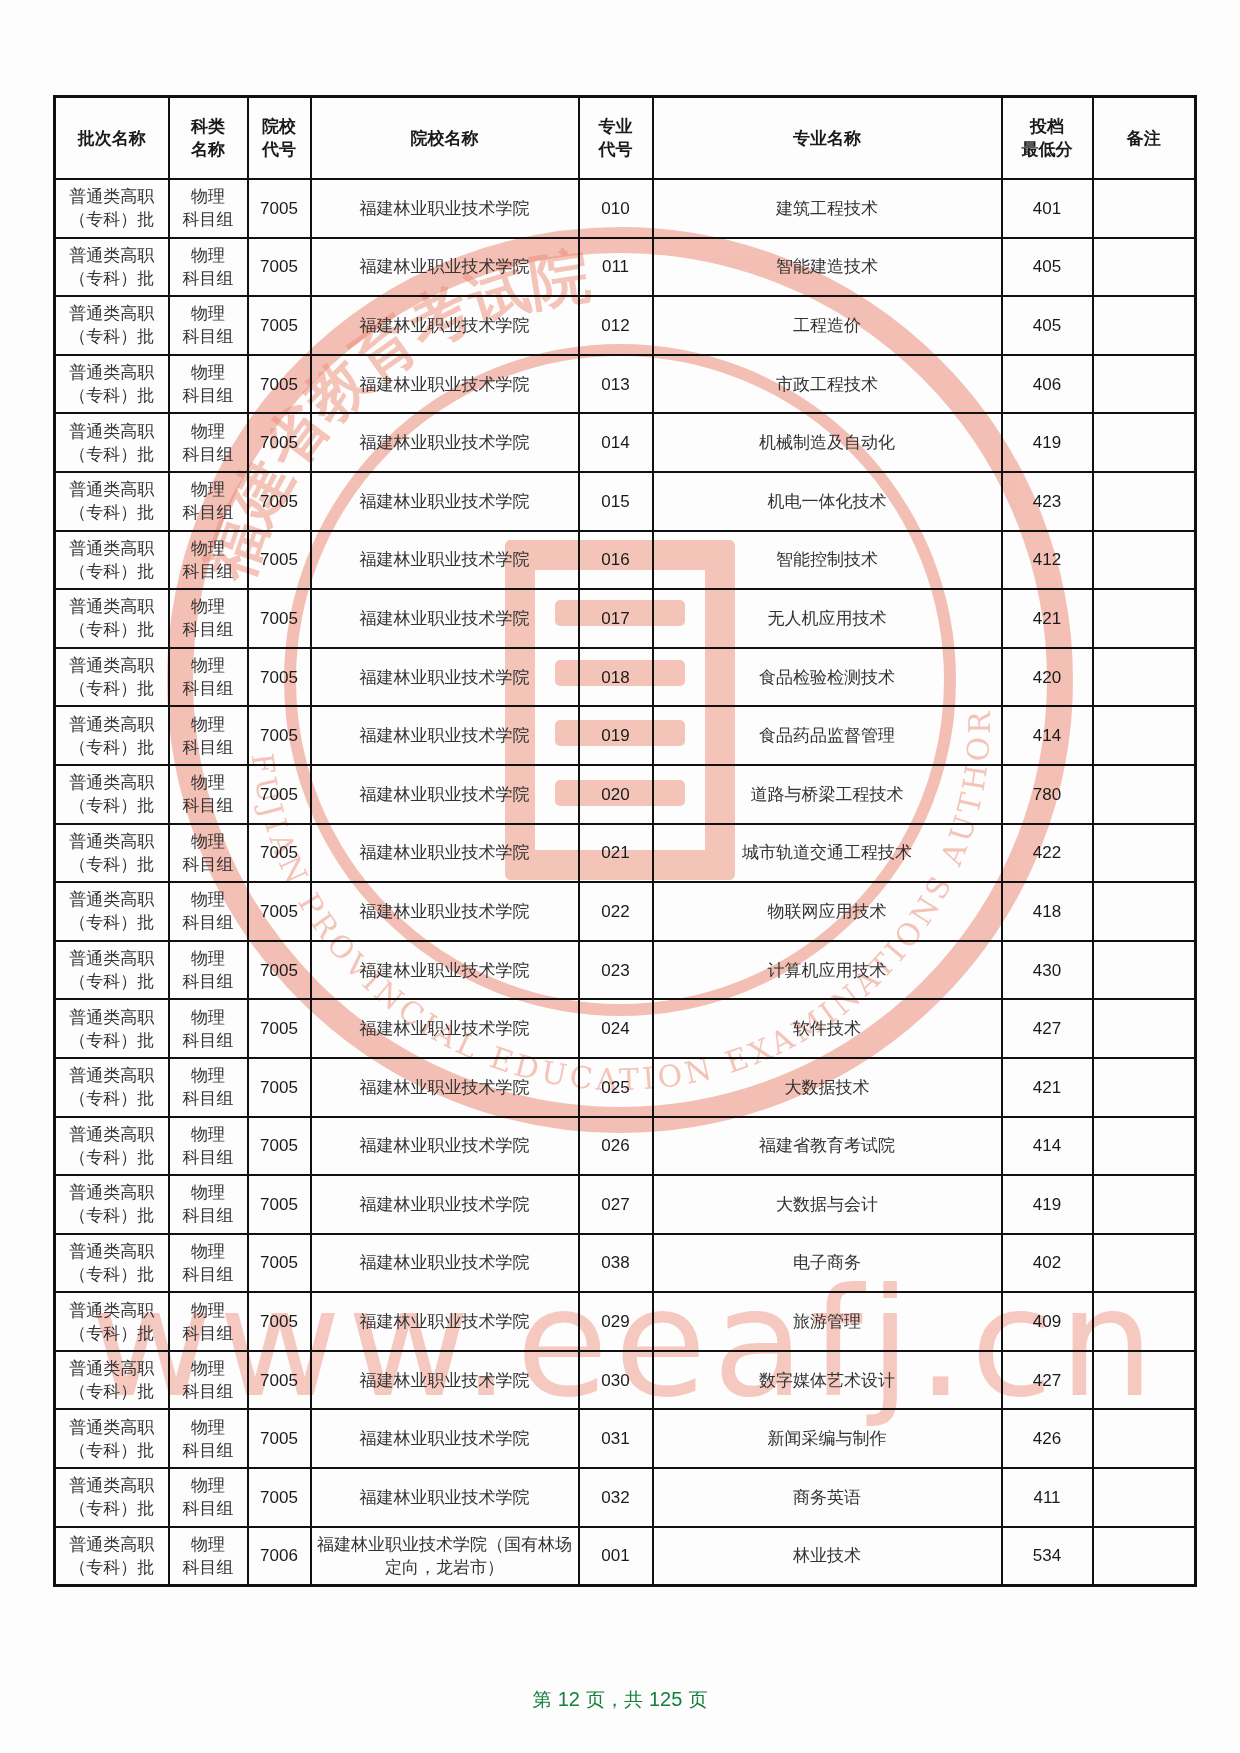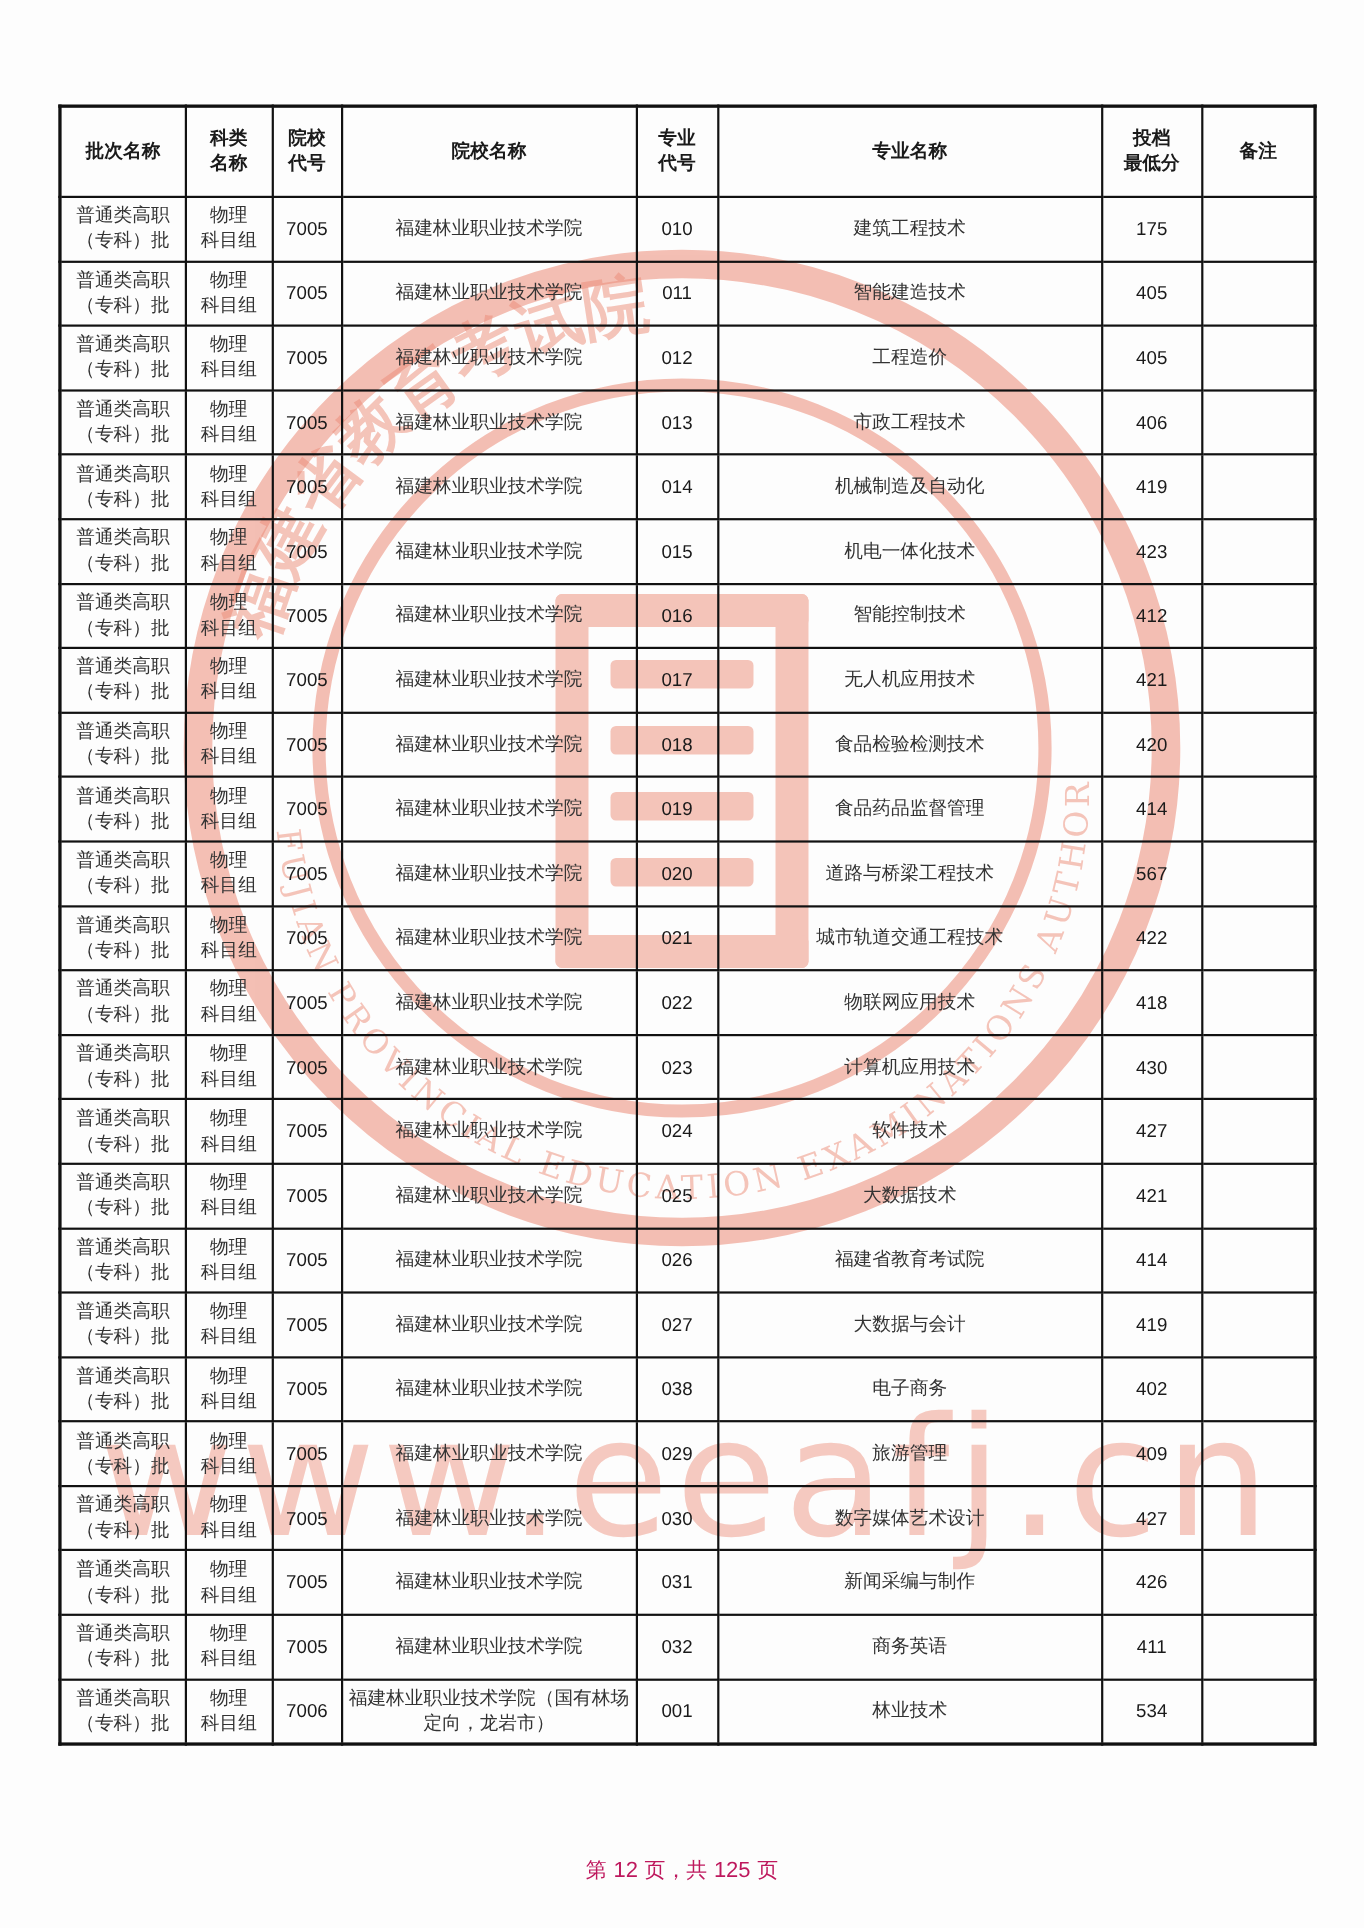--- a/index.html
+++ b/index.html
@@ -61,21 +61,21 @@
   td.num { font-family: "Liberation Sans", sans-serif; font-size: 18px; }
   td.batch, td.subject { font-size: 16.5px; color: #333; border-radius: 24px; }
   td.school, td.major { font-size: 17px; color: #333; }
   table.scores { border: 3px solid #111; }
   .footer {
     position: absolute;
     left: 0; width: 1240px;
     top: 1687px;
     text-align: center;
     font-size: 19px;
-    color: #be185d;
+    color: #15803d;
     z-index: 2;
   }
   .footer .n { font-family: "Liberation Sans", sans-serif; font-size: 20px; }
 </style>
 </head>
 <body>
 
 <div class="page">
 
   <svg class="watermark" viewBox="0 0 1240 1753" xmlns="http://www.w3.org/2000/svg">
@@ -132,21 +132,21 @@
         </tr>
       </thead>
       <tbody id="rows-body">
           <tr>
             <td class="batch"><span>普通类高职</span><br><span>（专科）批</span></td>
             <td class="subject"><span>物理</span><br><span>科目组</span></td>
             <td class="num">7005</td>
             <td class="school left">福建林业职业技术学院</td>
             <td class="num">010</td>
             <td class="major left">建筑工程技术</td>
-            <td class="num">175</td>
+            <td class="num">401</td>
             <td></td>
           </tr>
           <tr>
             <td class="batch"><span>普通类高职</span><br><span>（专科）批</span></td>
             <td class="subject"><span>物理</span><br><span>科目组</span></td>
             <td class="num">7005</td>
             <td class="school left">福建林业职业技术学院</td>
             <td class="num">011</td>
             <td class="major left">智能建造技术</td>
             <td class="num">405</td>
@@ -232,21 +232,21 @@
             <td class="num">414</td>
             <td></td>
           </tr>
           <tr>
             <td class="batch"><span>普通类高职</span><br><span>（专科）批</span></td>
             <td class="subject"><span>物理</span><br><span>科目组</span></td>
             <td class="num">7005</td>
             <td class="school left">福建林业职业技术学院</td>
             <td class="num">020</td>
             <td class="major left">道路与桥梁工程技术</td>
-            <td class="num">567</td>
+            <td class="num">780</td>
             <td></td>
           </tr>
           <tr>
             <td class="batch"><span>普通类高职</span><br><span>（专科）批</span></td>
             <td class="subject"><span>物理</span><br><span>科目组</span></td>
             <td class="num">7005</td>
             <td class="school left">福建林业职业技术学院</td>
             <td class="num">021</td>
             <td class="major left">城市轨道交通工程技术</td>
             <td class="num">422</td>

